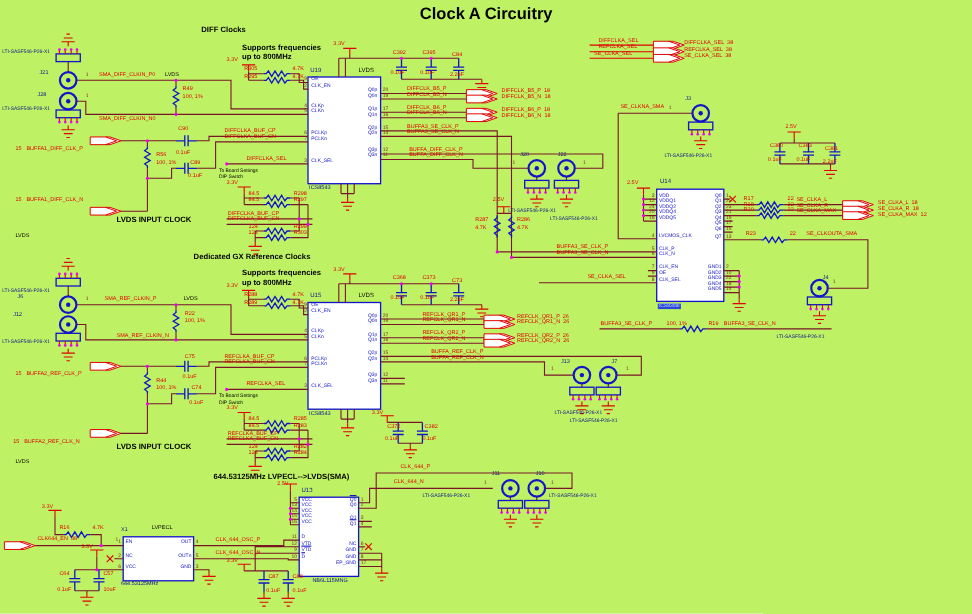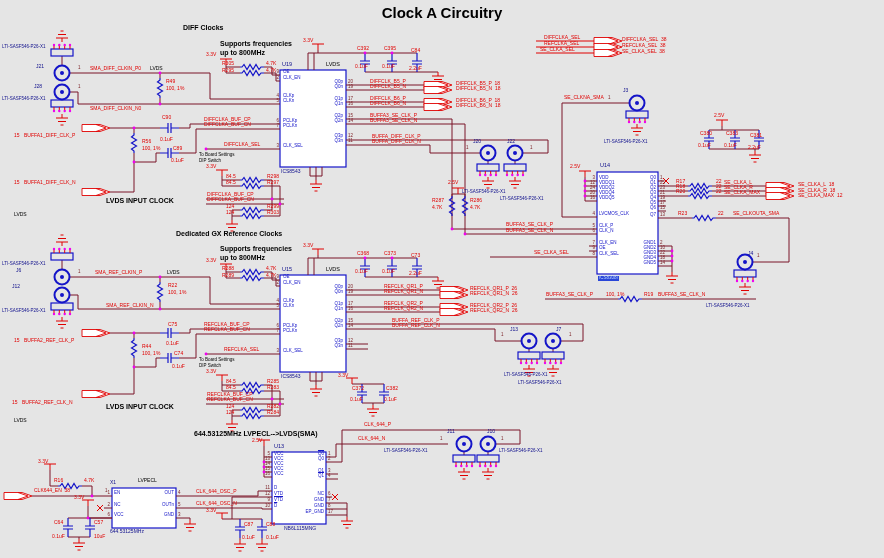--- a/index.html
+++ b/index.html
@@ -1,16 +1,16 @@
 <!DOCTYPE html>
 <html><head>
 <meta charset="utf-8">
 <style>
   html,body{margin:0;padding:0;background:#fff;}
-  .stage{position:relative;width:884px;height:558px;background:#e5e5e5;overflow:hidden;
+  .stage{position:relative;width:884px;height:558px;background:#bef264;overflow:hidden;
          font-family:"Liberation Sans",sans-serif;}
   .stage svg{position:absolute;left:0;top:0;}
   .lab{position:absolute;line-height:1;white-space:pre;z-index:3;}
   .lab.ov{text-decoration:overline;}
   .lab.hl{background:#2946d8;color:#bcd2ff !important;padding:0 1px;}
   .title{position:absolute;z-index:3;}
   .w  {stroke:#7a1528;fill:none;stroke-width:1;}
   .wr {stroke:#e00000;fill:none;stroke-width:1;}
   .sym{stroke:#e00000;fill:none;stroke-width:1;}
   .bl {stroke:#1414c8;fill:none;stroke-width:1.2;}

